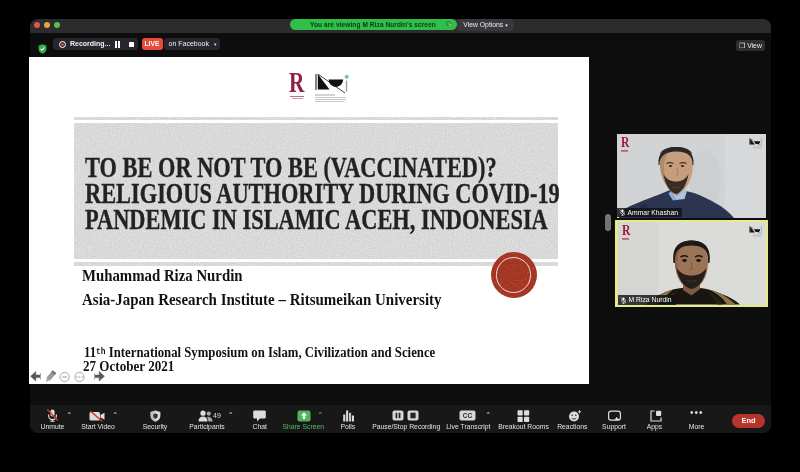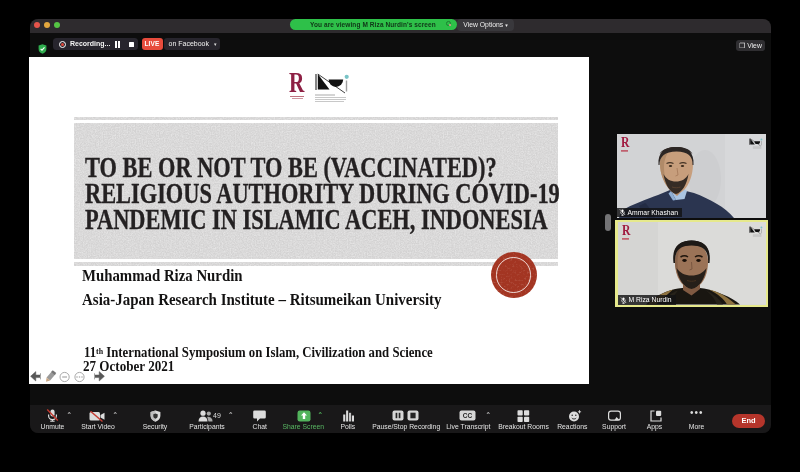--- a/index.html
+++ b/index.html
@@ -142,21 +142,21 @@
       </div>
       <div style="position:absolute; left:466.8px; top:200.3px; width:35.5px; height:35.5px;
         border:1.2px solid rgba(255,255,255,0.8); border-radius:50%;"></div>
 
       <div class="serif" style="position:absolute; left:53px; top:209.6px; font-size:16px;
         transform:scaleX(0.926); transform-origin:0 0; white-space:nowrap;">Muhammad Riza Nurdin</div>
       <div class="serif" style="position:absolute; left:53px; top:233.6px; font-size:16px;
         transform:scaleX(0.936); transform-origin:0 0; white-space:nowrap;">Asia-Japan Research Institute – Ritsumeikan University</div>
 
       <div class="serif" style="position:absolute; left:54.6px; top:287px; font-size:14.5px;
-        transform:scaleX(0.88); transform-origin:0 0; white-space:nowrap;">11<span style="font-size:9px; vertical-align:3.5px;">th</span> International Symposium on Islam, Civilization and Science</div>
+        transform:scaleX(0.88); transform-origin:0 0; white-space:nowrap;">11<span style="font-size:9px; vertical-align:3.5px;font-family:Liberation Mono, monospace;">th</span> International Symposium on Islam, Civilization and Science</div>
       <div class="serif" style="position:absolute; left:53.6px; top:300.5px; font-size:14.5px;
         transform:scaleX(0.902); transform-origin:0 0; white-space:nowrap;">27 October 2021</div>
 
       <svg style="position:absolute; left:1px; top:312.5px;" width="75" height="14" viewBox="0 0 75 14">
         <path d="M10.5 3.2 V5 H5.8 V1.6 L0.6 6.3 L5.8 11 V7.6 H10.5 V9.4" fill="#585858" stroke="#585858" stroke-width="0.5"></path>
         <g transform="rotate(40 20 7)">
             <rect x="17.7" y="1" width="4.6" height="8.6" fill="#9a9a9a"></rect>
             <rect x="17.7" y="0" width="4.6" height="2.4" fill="#777"></rect>
             <path d="M17.7 9.6 h4.6 L20 13.2 Z" fill="#c9a684"></path>
           </g>

